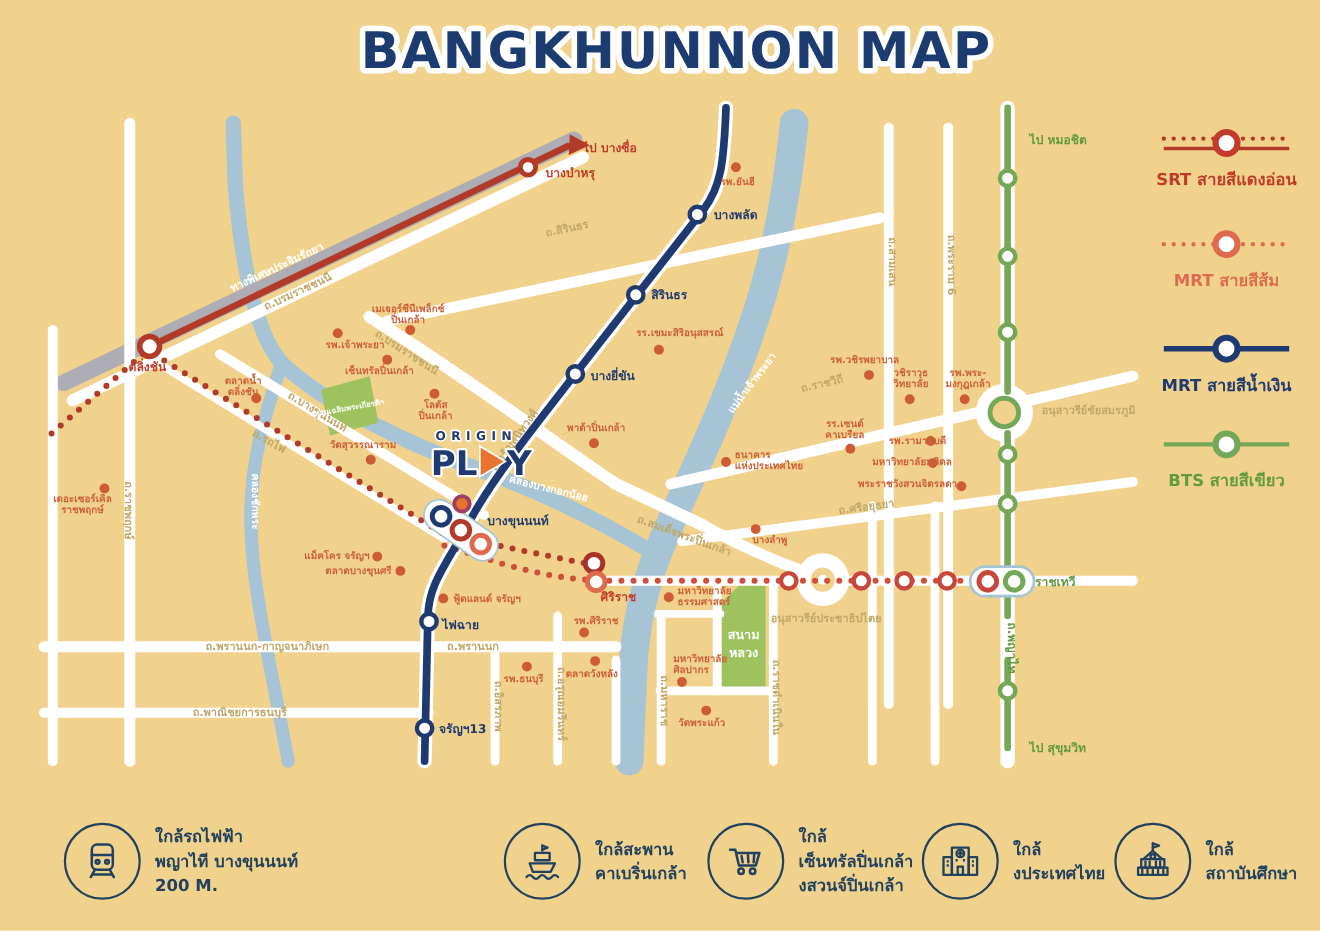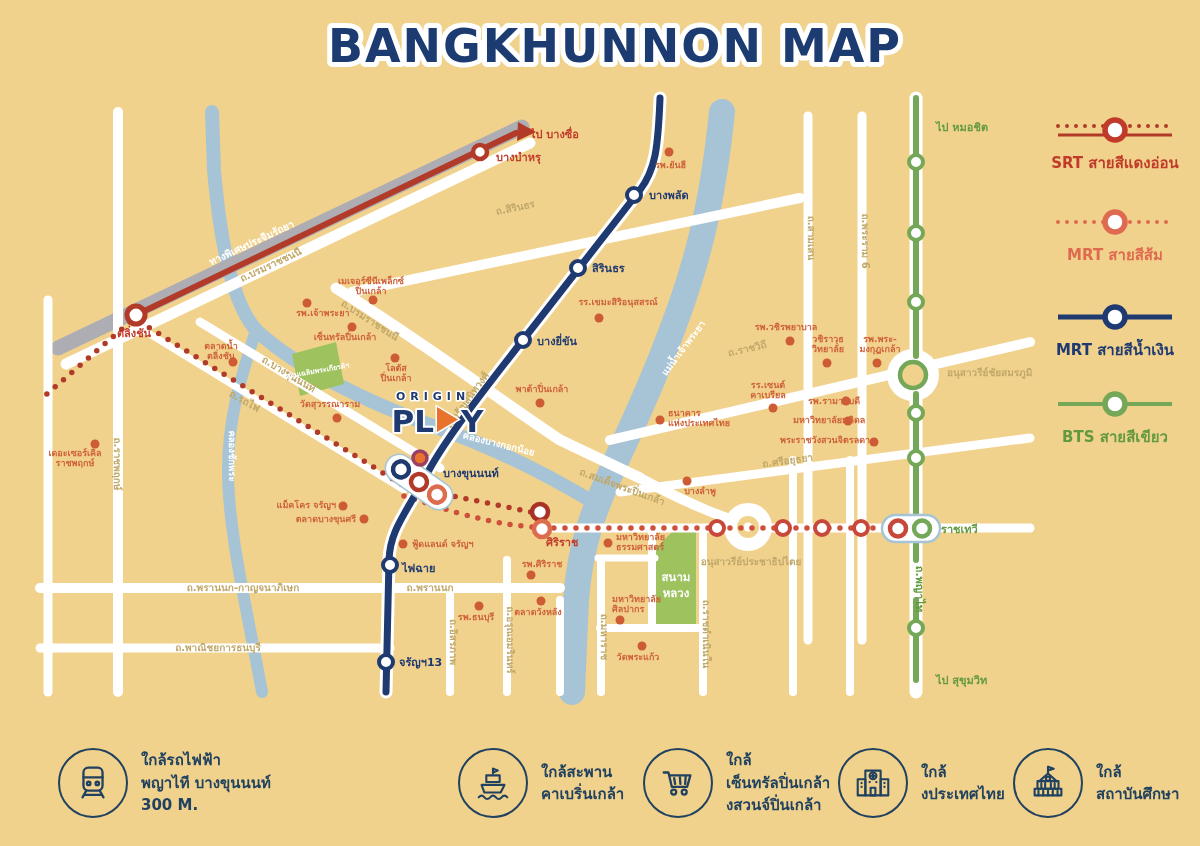--- a/index.html
+++ b/index.html
@@ -296,21 +296,21 @@
         <circle cx="17.5" cy="22.5" r="1.8"></circle>
             <circle cx="26.5" cy="22.5" r="1.8"></circle>
         <line x1="15" y1="30" x2="11" y2="37"></line>
             <line x1="29" y1="30" x2="33" y2="37"></line>
         <line x1="13" y1="34.5" x2="31" y2="34.5"></line>
       </svg>
     </div>
     <div class="ftext">
       <span>ใกล้รถไฟฟ้า</span>
       <span>พญาไที บางขุนนนท์</span>
-      <span>300 M.</span>
+      <span>200 M.</span>
     </div>
   </div>
 
 
   <div class="feature" style="left:458px;top:20px;">
     <div class="fcircle">
       <svg width="42" height="42" viewBox="0 0 44 44" fill="none" stroke="#20415F" stroke-width="2.2" stroke-linecap="round" stroke-linejoin="round">
         <line x1="22" y1="7" x2="22" y2="12"></line>
             <polyline points="22,7 27,9 22,11"></polyline>
         <rect x="15" y="14" width="14" height="7"></rect>

